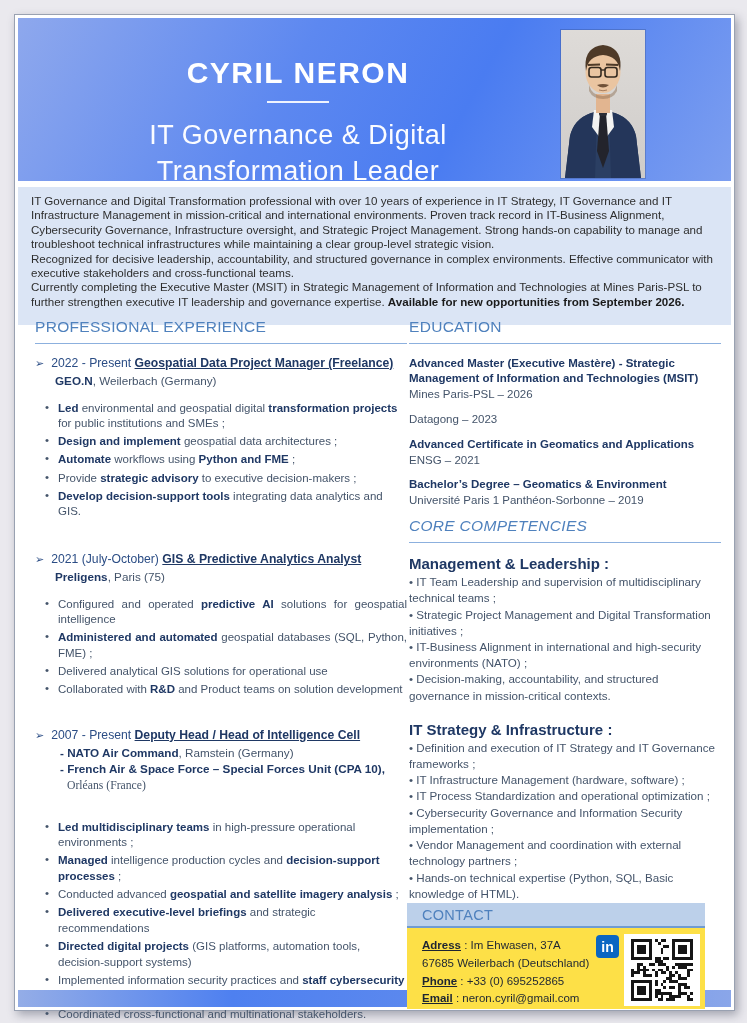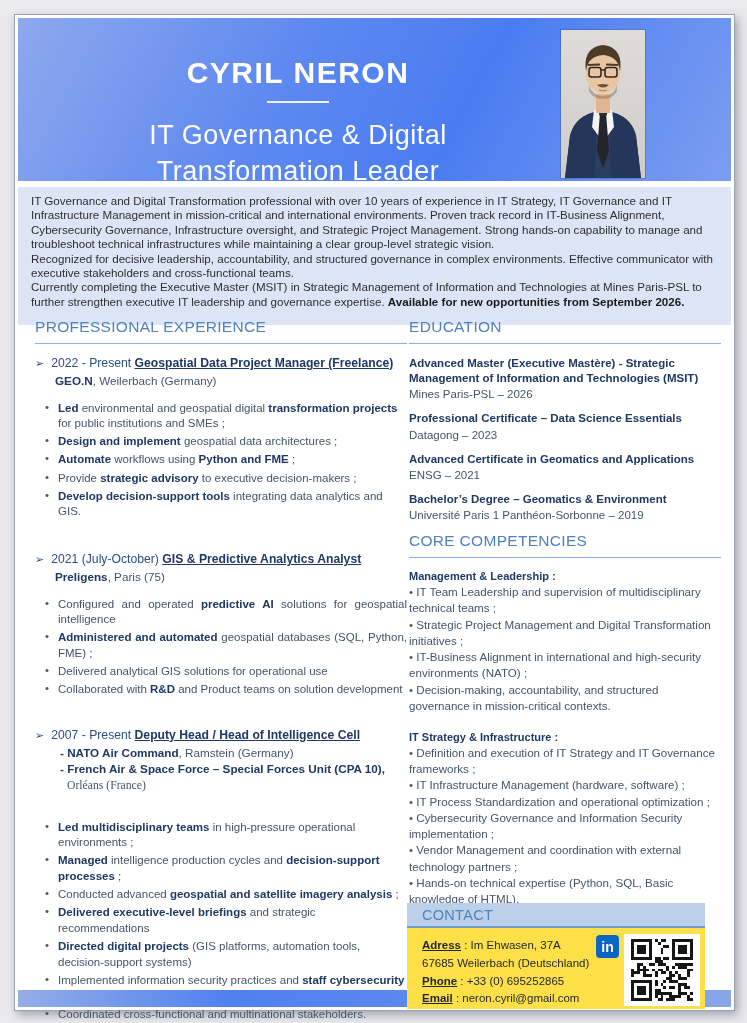--- a/index.html
+++ b/index.html
@@ -50,21 +50,21 @@
   ul.job-bullets{margin:0 0 0 9px;padding:0;list-style:none;font-size:11.5px;color:#44546a;line-height:1.36;}
   ul.job-bullets li{position:relative;padding-left:14px;margin-bottom:2.5px;}
   ul.job-bullets li::before{content:"•";position:absolute;left:1px;top:-1px;}
   .justify li{text-align:justify;}
   
   .edu-item{margin-bottom:9px;}
   .edu-title{font-weight:700;color:#1f3864;font-size:11.5px;line-height:1.32;}
   .edu-sub{color:#44546a;font-size:11.5px;line-height:1.4;}
   
   .comp-group{margin-bottom:13px;}
-  .comp-title{font-weight:700;color:#1f3864;font-size:11px;margin-bottom:2px;}
+  .comp-title{font-weight:700;color:#1f3864;font-size:15px;margin-bottom:2px;}
   .comp-item{font-size:11.6px;color:#44546a;line-height:1.4;}
   .comp-item::before{content:"• ";}
   .languages{font-size:11.7px;color:#44546a;margin-top:15px;}
   
   .contact{
     position:absolute;left:392px;top:888px;width:298px;height:106px;
     background:#fde047;z-index:5;box-sizing:border-box;
   }
   .contact-head{
     background:#bcd0ea;padding:4px 0 3px 15px;font-size:14.5px;color:#4f81bd;
@@ -189,33 +189,32 @@
   </div>
 
   <div class="col-right">
     <div class="sec-heading">EDUCATION</div>
 
     <div class="edu-item">
       <div class="edu-title">Advanced Master (Executive Mastère) - Strategic Management of Information and Technologies (MSIT)</div>
       <div class="edu-sub">Mines Paris-PSL – 2026</div>
     </div>
     <div class="edu-item">
-      <div class="edu-title">Professional Certificate – Data Science Essentials</div>
       <div class="edu-sub">Datagong – 2023</div>
     </div>
     <div class="edu-item">
       <div class="edu-title">Advanced Certificate in Geomatics and Applications</div>
       <div class="edu-sub">ENSG – 2021</div>
     </div>
     <div class="edu-item">
       <div class="edu-title">Bachelor’s Degree – Geomatics &amp; Environment</div>
       <div class="edu-sub">Université Paris 1 Panthéon-Sorbonne – 2019</div>
     </div>
 
-    <div class="sec-heading" style="">CORE COMPETENCIES</div>
+    <div class="sec-heading" style="font-style:italic;">CORE COMPETENCIES</div>
 
     <div class="comp-group">
       <div class="comp-title">Management &amp; Leadership :</div>
       <div class="comp-item">IT Team Leadership and supervision of multidisciplinary technical teams ;</div>
       <div class="comp-item">Strategic Project Management and Digital Transformation initiatives ;</div>
       <div class="comp-item">IT-Business Alignment in international and high-security environments (NATO) ;</div>
       <div class="comp-item">Decision-making, accountability, and structured governance in mission-critical contexts.</div>
     </div>
 
     <div class="comp-group" style="margin-top:17px;">

